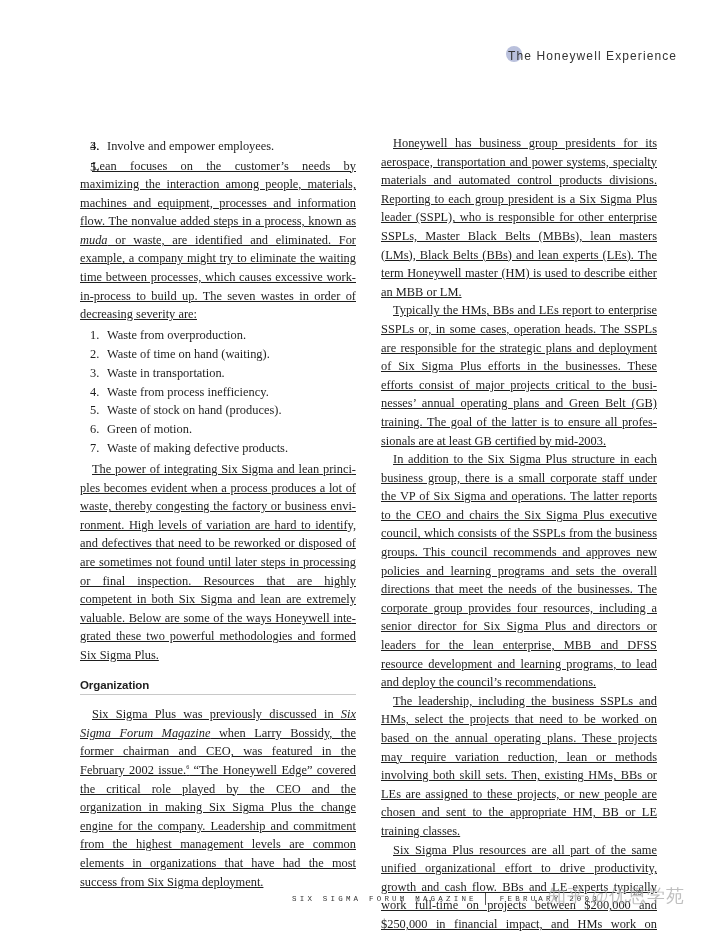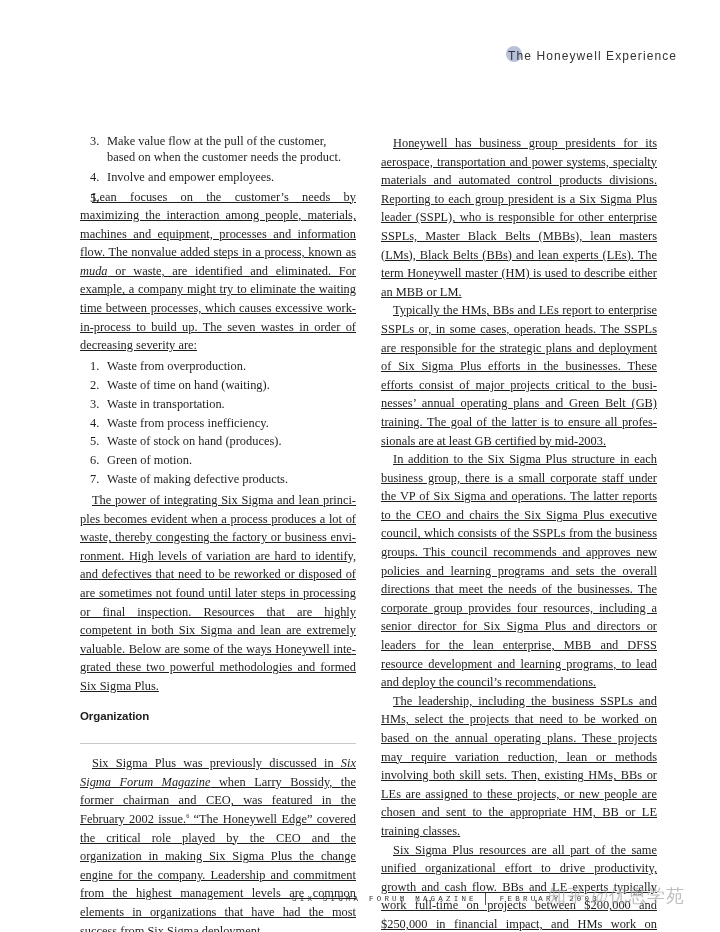--- a/index.html
+++ b/index.html
@@ -13,41 +13,41 @@
     .col { position: absolute; top: 134px; width: 276px; font-size: 12.4px; line-height: 18.6px; text-align: justify; }
     .col-left { left: 80px; }
     .col-right { left: 381px; }
     p { margin: 0; text-indent: 12px; hyphens: manual; text-decoration: underline; }
     ol { margin: 0; padding: 0; list-style: none; }
     ol li { position: relative; padding-left: 27px; text-align: left; margin-bottom: 5px; line-height: 15.5px; }
     ol li .num { position: absolute; left: 10px; top: 0; }
     ol.wastes { margin-top: 4px; margin-bottom: 2px; }
     ol.wastes li { margin-bottom: 3.4px; }
     .section-head { font-family: "Liberation Sans", "DejaVu Sans", sans-serif; font-weight: bold; font-size: 11.5px;
-      margin: 11px 0 0 0; padding-bottom: 18px; border-bottom: 1.5px solid #c8c8c8; margin-bottom: 10px; letter-spacing: -0.1px; }
+      margin: 11px 0 0 0; padding-bottom: 0; border-bottom: 1.5px solid #c8c8c8; margin-bottom: 10px; letter-spacing: -0.1px; }
     em { font-style: italic; }
     sup { font-size: 6px; vertical-align: 5px; line-height: 0; }
     .footer { position: absolute; top: 893px; left: 292px; font-family: Liberation Mono, monospace;
       font-size: 7.5px; letter-spacing: 3.2px; color: #333; white-space: nowrap; }
     .footer .sep { display: inline-block; width: 1px; height: 12px; background: #555; vertical-align: middle; margin: 0 14px 0 8px; }
     .watermark { position: absolute; top: 884px; left: 548px; font-family: Liberation Serif, serif; font-size: 18px;
       color: rgba(170,170,170,0.75); white-space: nowrap; letter-spacing: 1px; }
     .page-num { position: absolute; top: 888px; left: 633px; font-family: "Liberation Sans", sans-serif; font-size: 8px; color: #666; }
   </style>
 </head>
 <body>
 
 <div class="running-head">
   <span class="dot"></span>
   <span class="txt">The Honeywell Experience</span>
 </div>
 
 <div class="col col-left">
   <ol>
-    <li><span class="num">3.</span><span>Make value flow at the pull of the customer, based on when the customer needs the product.</span></li>
+    <li><span class="num">3.</span></li>
     <li><span class="num">4.</span><span>Involve and empower employees.</span></li>
     <li><span class="num">5.</span></li>
   </ol>
   <p style="margin-top:-3px"><span>Lean focuses on the customer’s needs by maximizing the interaction among people, materials, machines and equipment, processes and information flow. The nonva­lue added steps in a process, known as </span><em>muda</em><span> or waste, are identified and eliminated. For example, a company might try to eliminate the waiting time between process­es, which causes excessive work-in-process to build up. The seven wastes in order of decreasing severity are:</span></p>
   <ol class="wastes">
     <li><span class="num">1.</span><span>Waste from overproduction.</span></li>
     <li><span class="num">2.</span><span>Waste of time on hand (waiting).</span></li>
     <li><span class="num">3.</span><span>Waste in transportation.</span></li>
     <li><span class="num">4.</span><span>Waste from process inefficiency.</span></li>
     <li><span class="num">5.</span><span>Waste of stock on hand (produces).</span></li>

